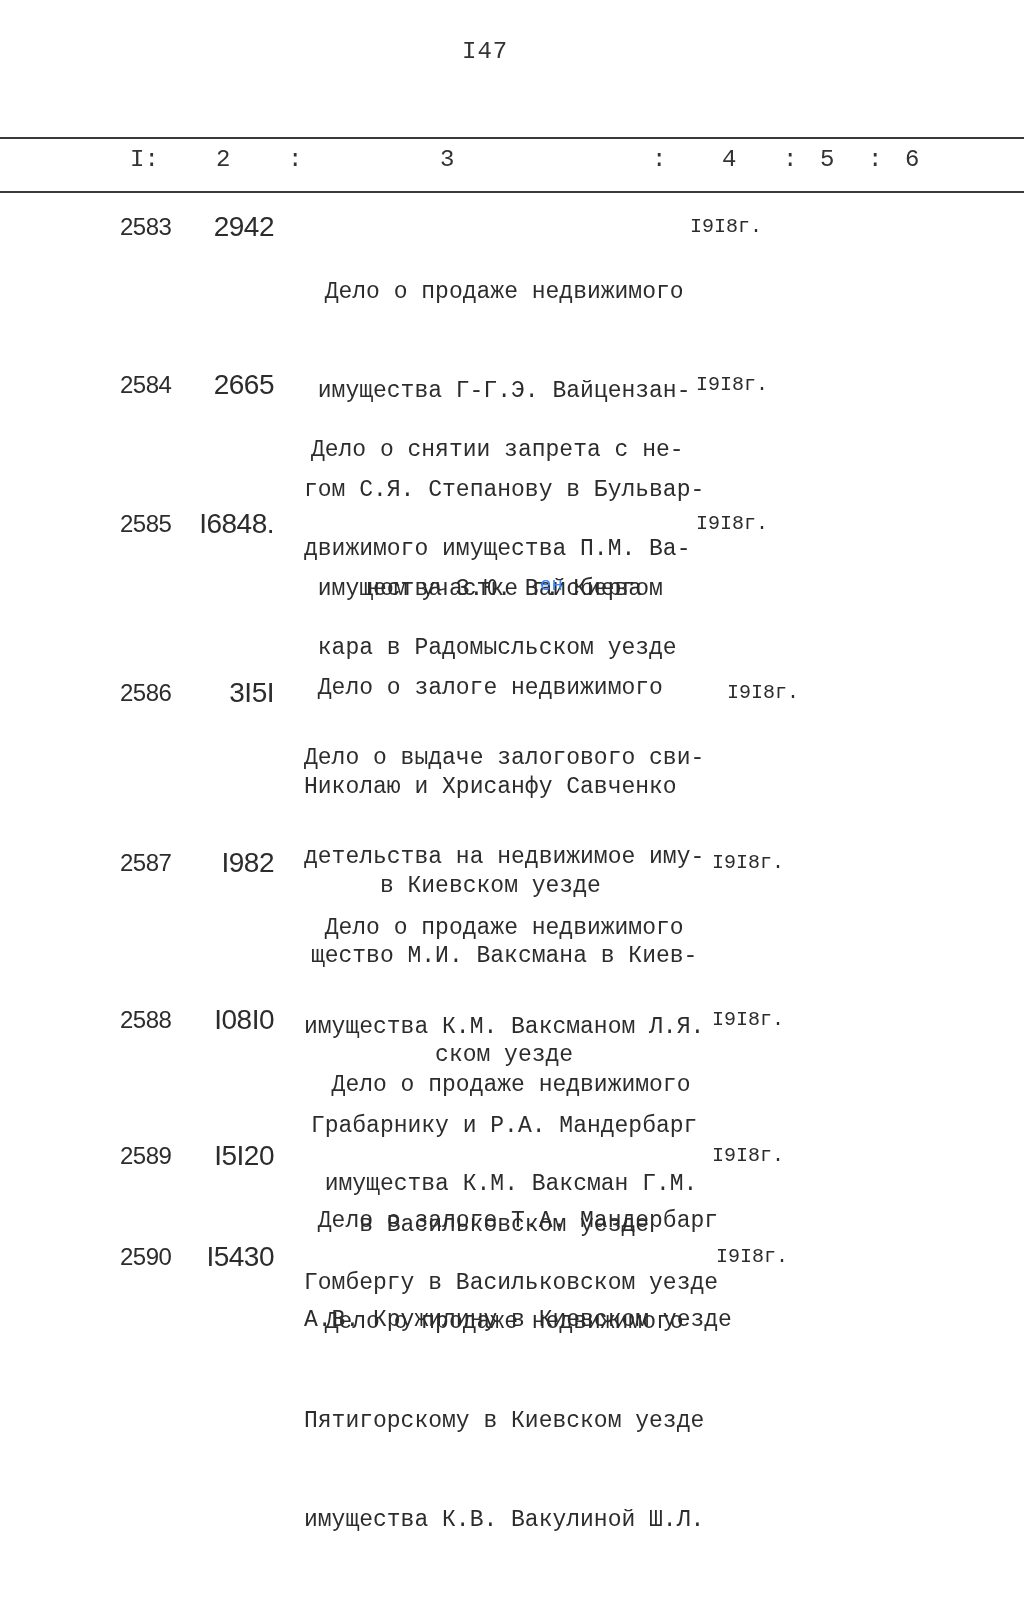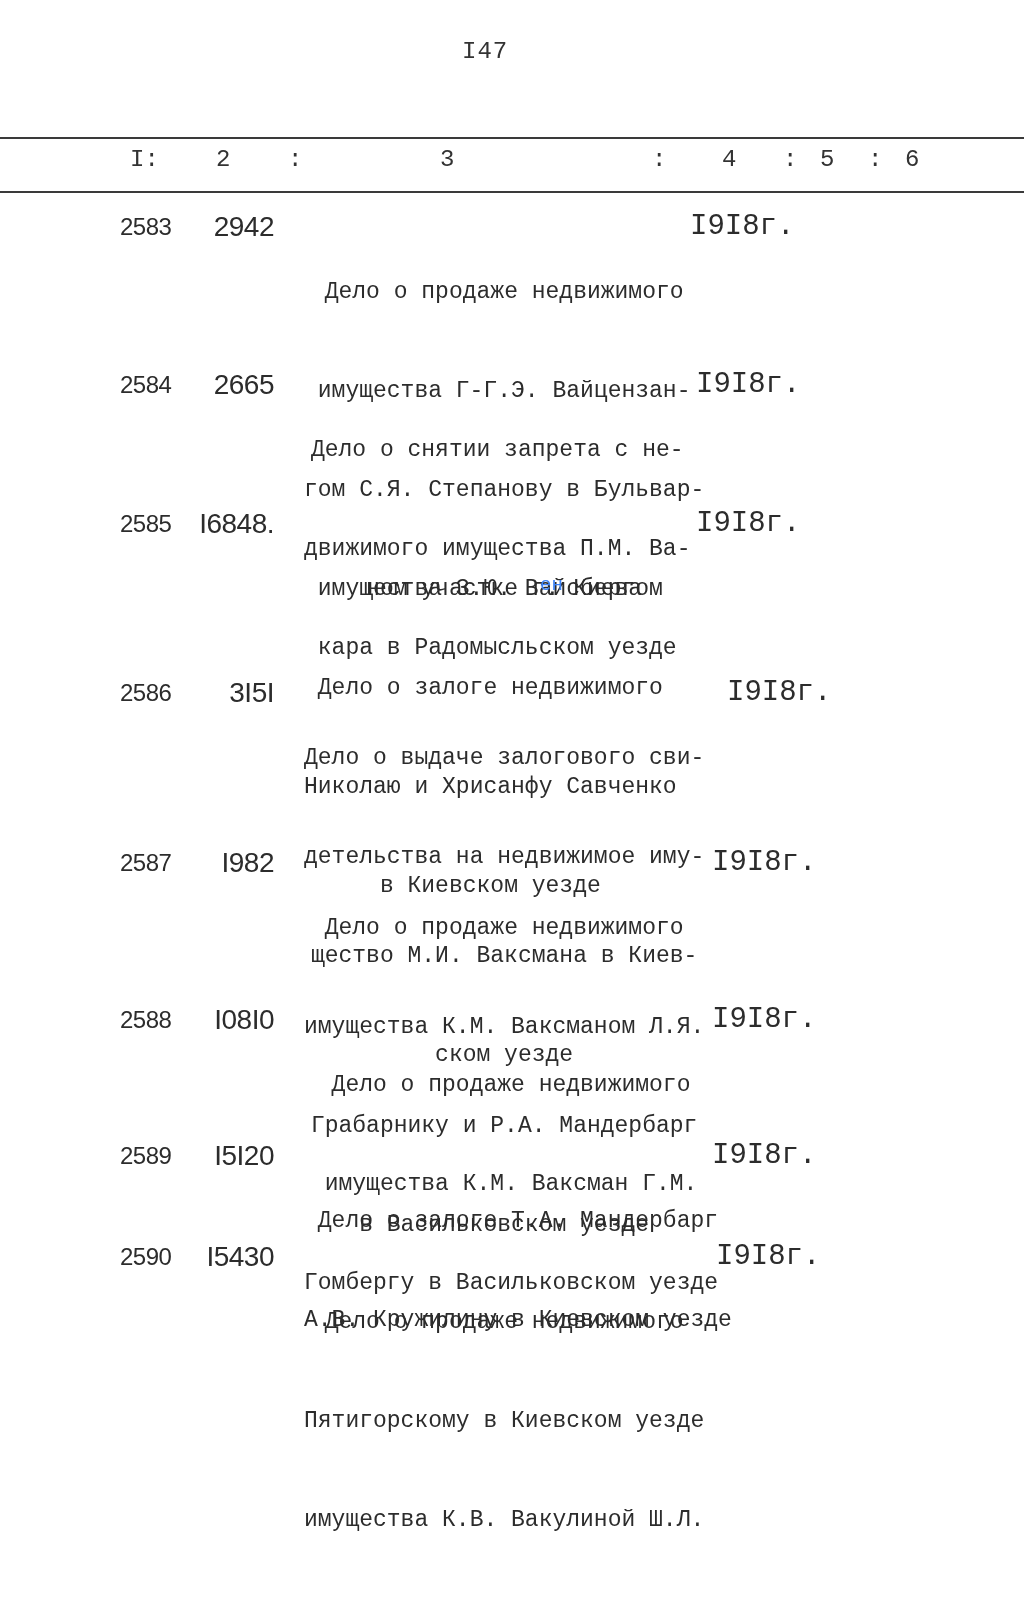--- a/index.html
+++ b/index.html
@@ -72,21 +72,21 @@
       white-space: pre;
       text-align: center;
     }
     .entry .title .line {
       display: block;
       height: 33px;
     }
     .entry .year {
       position: absolute;
       top: 0;
-      font-size: 29px;
+      font-size: 20px;
     }
     .overtype {
       position: absolute;
       font-size: 19px;
       color: #3b82f6;
       margin-top: 48px;
     }
   </style>
 </head>
 <body>

